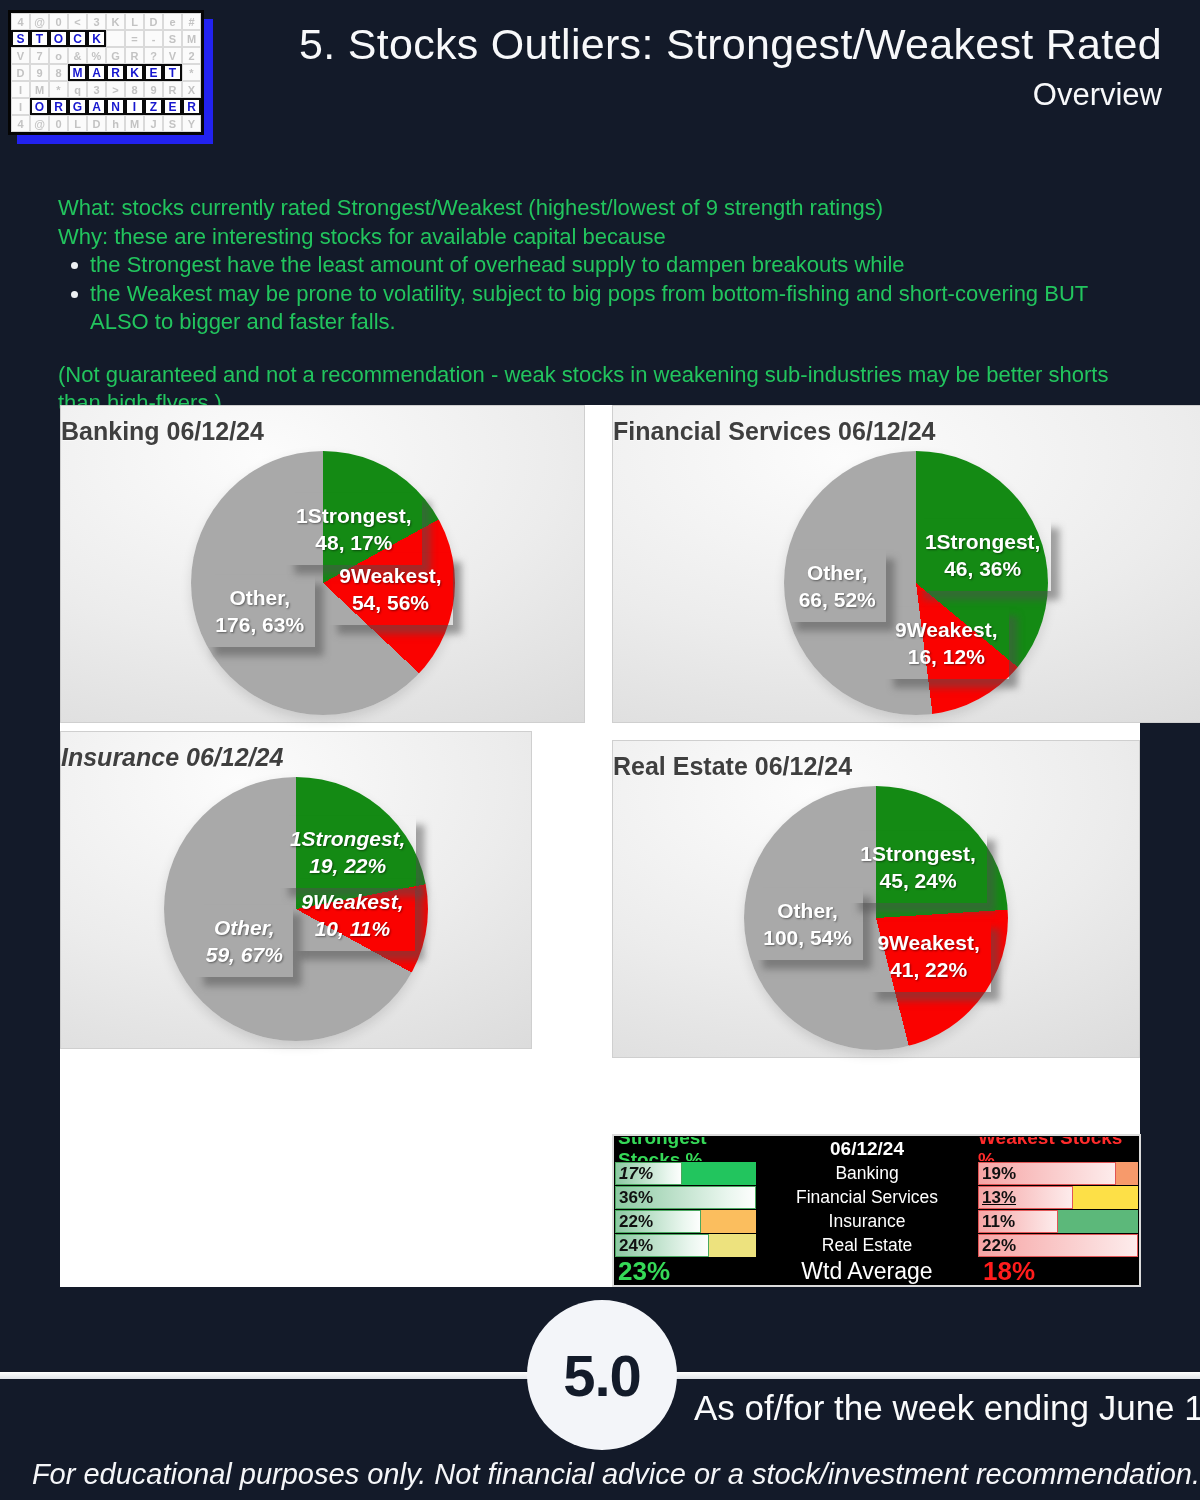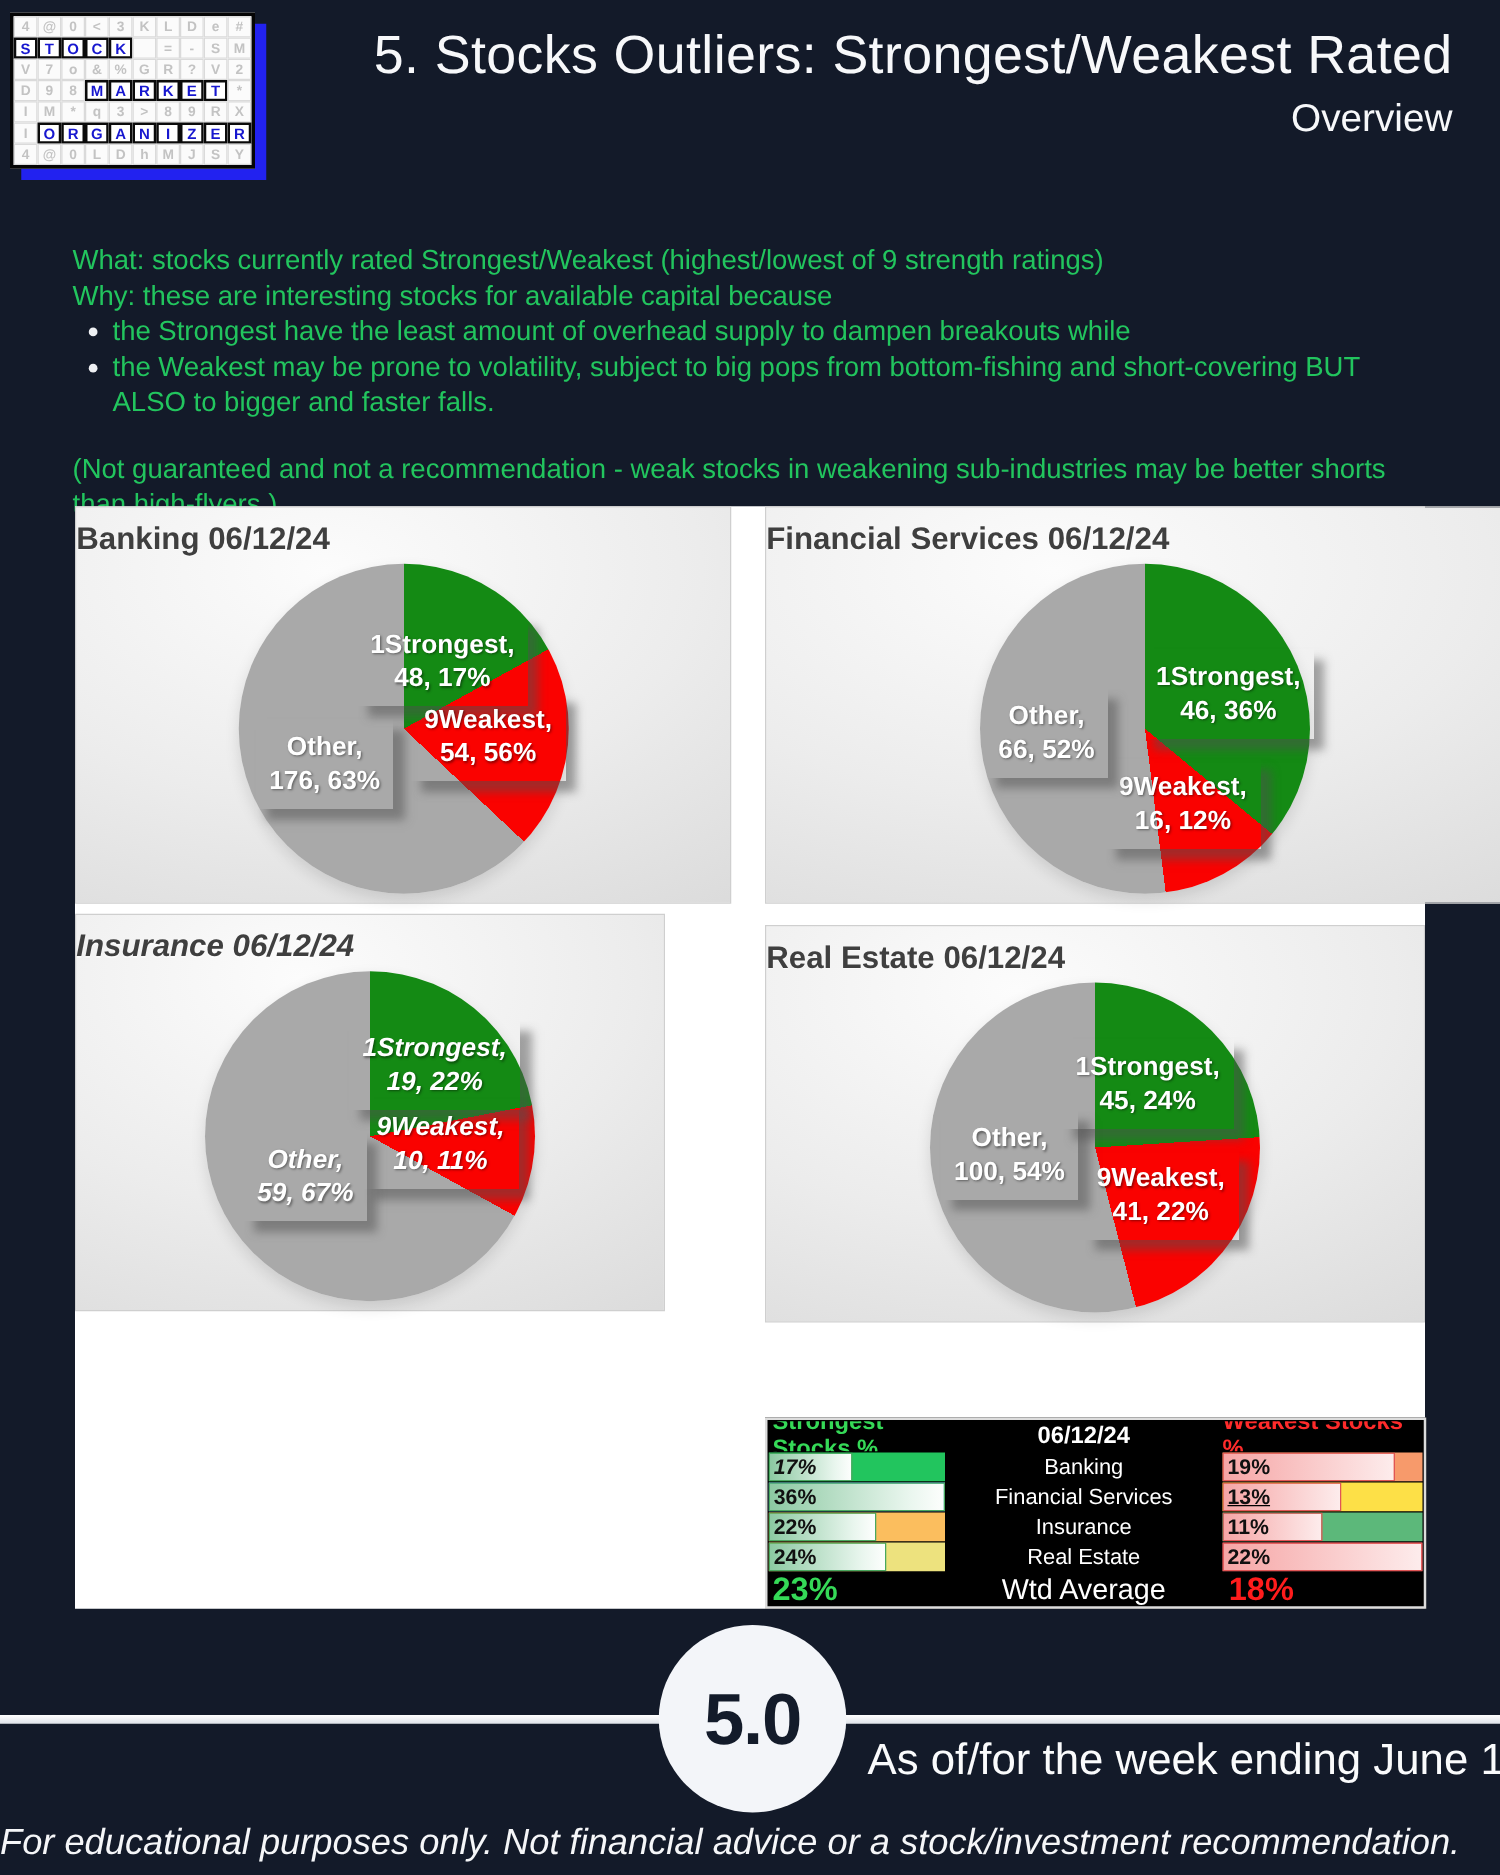--- a/index.html
+++ b/index.html
@@ -59,21 +59,21 @@
   .f-center{color:#fff;font-size:23px;justify-content:center;}
   .f-weak{color:#ff1c1c;font-weight:bold;font-size:26px;padding-left:5px;}
 
   
   .divider{position:absolute;left:0;top:1372px;width:1200px;height:7px;
            background:linear-gradient(180deg,#ffffff,#dfe3e9);}
   .badge{position:absolute;left:527px;top:1300px;width:150px;height:150px;border-radius:50%;
          background:#f3f5f9;display:flex;align-items:center;justify-content:center;}
   .badge span{font-size:58px;font-weight:800;color:#131b2a;letter-spacing:-1px;}
   .asof{position:absolute;left:694px;top:1388px;color:#fafbfc;font-size:35px;white-space:nowrap;}
-  .footer{position:absolute;left:0;top:1458px;width:1200px;text-align:left;color:#f5f6f8;
+  .footer{position:absolute;left:0;top:1458px;width:1200px;text-align:right;color:#f5f6f8;
           font-size:29px;font-style:italic;}
 </style>
 </head>
 <body>
 
 <div class="page">
 
   <div class="logo">
     <div class="logo-grid" id="logo-grid">
         <div class="tile">4</div>

